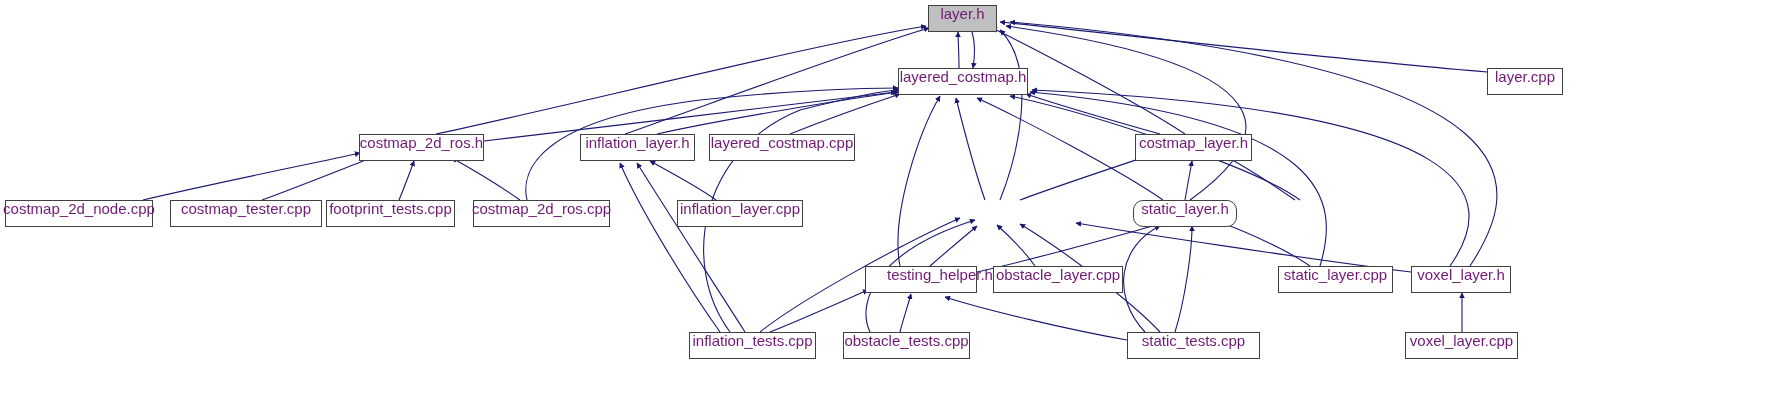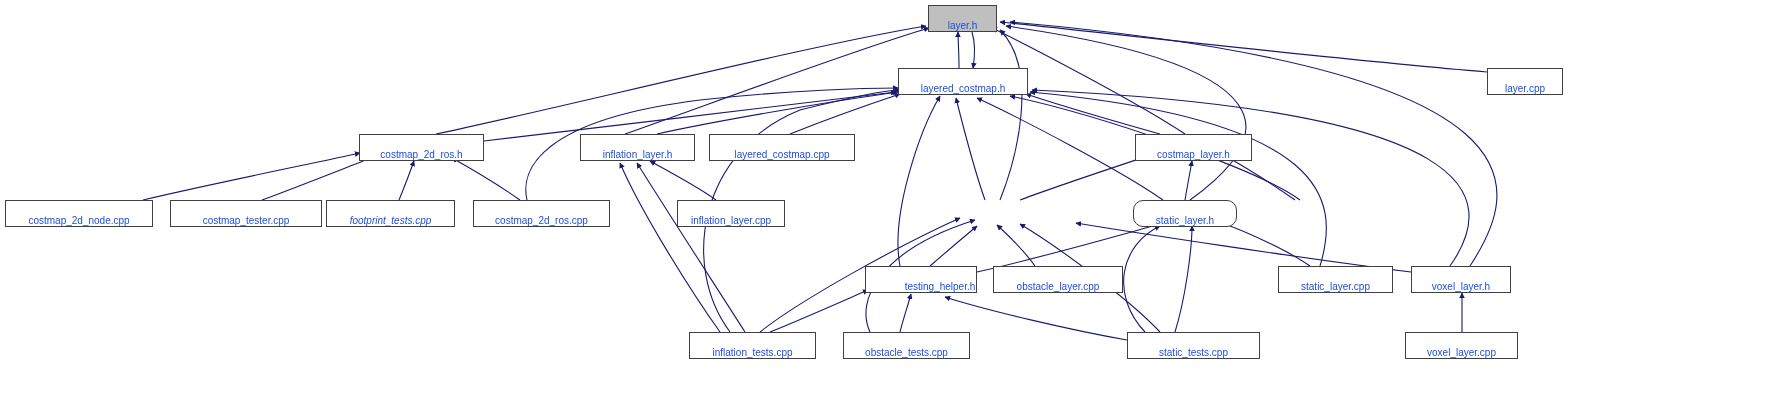--- a/index.html
+++ b/index.html
@@ -9,25 +9,25 @@
     background:#ffffff;
     font-family:"Liberation Sans","DejaVu Sans",sans-serif;
     overflow:hidden;
   }
   #edges{position:absolute;left:0;top:0;width:1779px;height:411px;}
   .node{
     position:absolute;
     box-sizing:border-box;
     border:1px solid #404040;
     background:#ffffff;
-    color:#1d4ed8;
-    font-size:10px;
+    color:#701a75;
+    font-size:15px;
     line-height:1;
     display:flex;
-    align-items:flex-end;
+    align-items:flex-start;
     justify-content:center;
     white-space:nowrap;
     height:27px;
     z-index:5;
   }
   .node.root{
     background:#bfbfbf;
     border-color:#404040;
   }
   .node-label{pointer-events:none;}
@@ -110,27 +110,27 @@
     </div>
     <div class="node" style="left: 1135px; top: 134px; width: 117px;">
       <span class="node-label">costmap_layer.h</span>
     </div>
     <div class="node" style="left: 5px; top: 200px; width: 148px;">
       <span class="node-label">costmap_2d_node.cpp</span>
     </div>
     <div class="node" style="left: 170px; top: 200px; width: 152px;">
       <span class="node-label">costmap_tester.cpp</span>
     </div>
-    <div class="node" style="left: 326px; top: 200px; width: 129px; font-style: italic;">
+    <div class="node" style="left: 326px; top: 200px; width: 129px;">
       <span class="node-label">footprint_tests.cpp</span>
     </div>
     <div class="node" style="left: 473px; top: 200px; width: 137px;">
       <span class="node-label">costmap_2d_ros.cpp</span>
     </div>
-    <div class="node" style="left: 677px; top: 200px; width: 108px;">
+    <div class="node" style="left: 677px; top: 200px; width: 126px;">
       <span class="node-label">inflation_layer.cpp</span>
     </div>
     <div class="node" style="left: 1133px; top: 200px; width: 104px; border-radius: 10px;">
       <span class="node-label">static_layer.h</span>
     </div>
     <div class="node" style="left: 865px; top: 266px; width: 112px; padding-left: 38px;">
       <span class="node-label">testing_helper.h</span>
     </div>
     <div class="node" style="left: 993px; top: 266px; width: 130px;">
       <span class="node-label">obstacle_layer.cpp</span>

